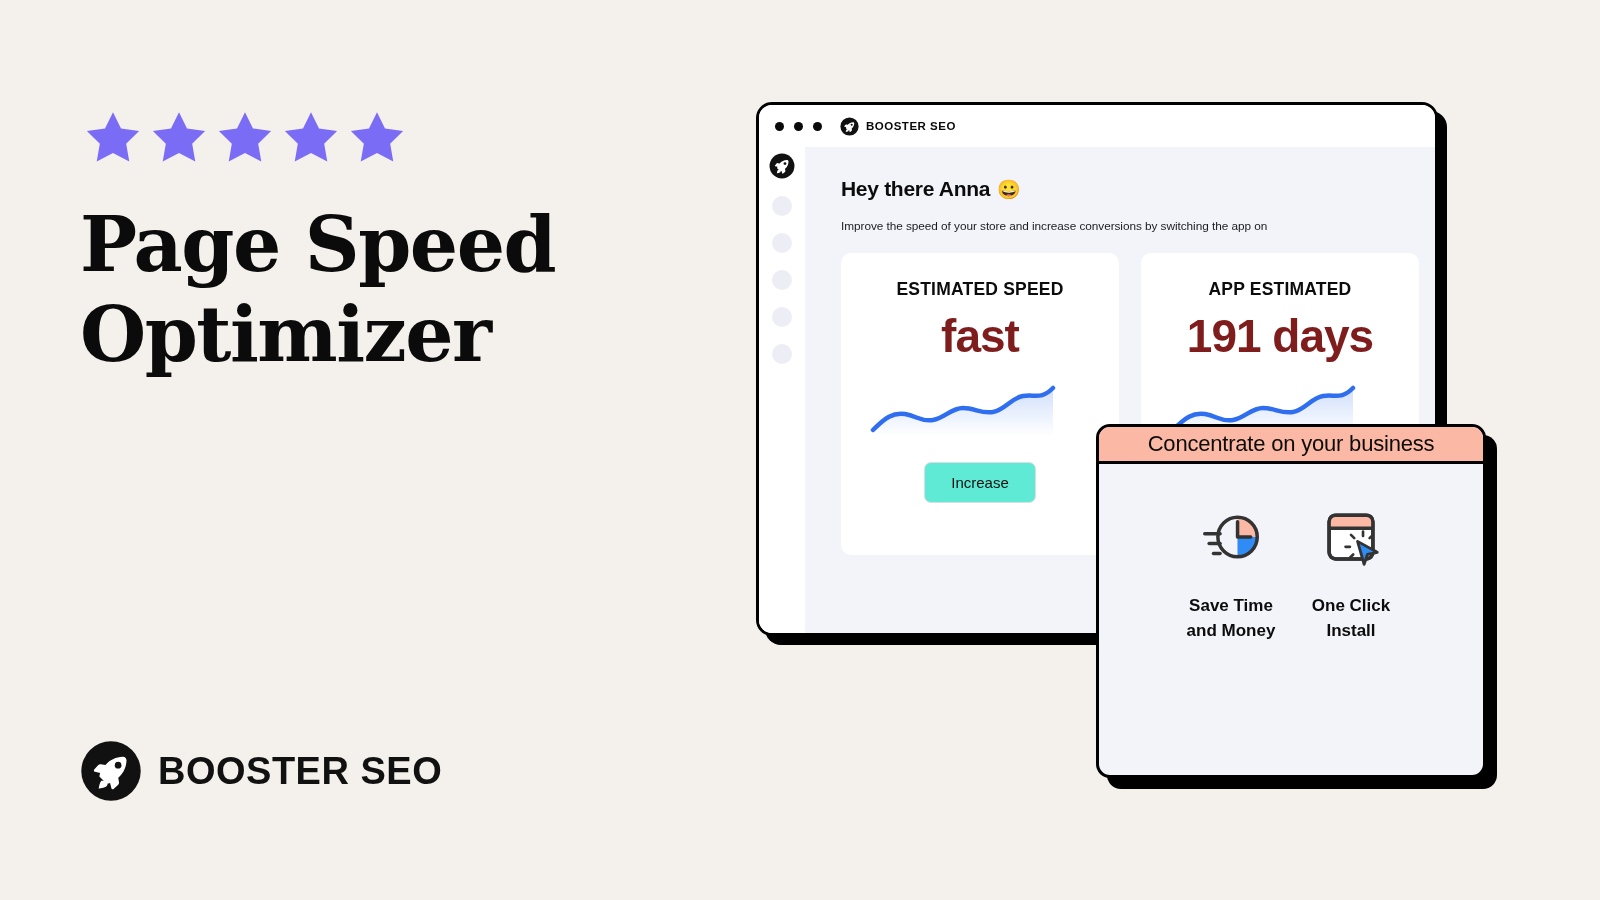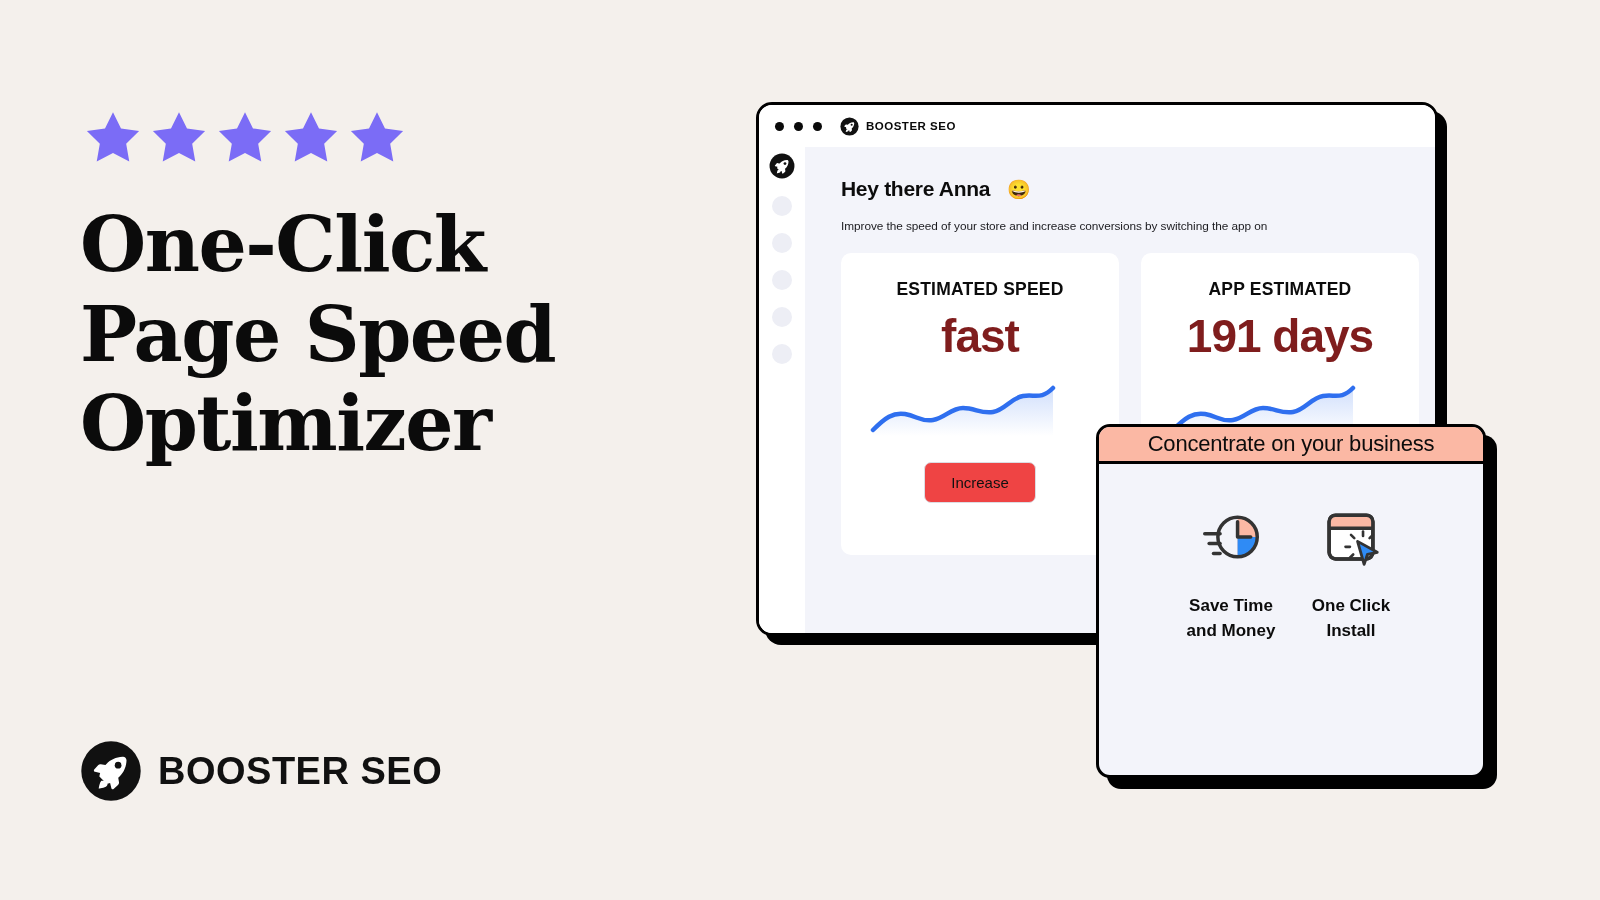--- a/index.html
+++ b/index.html
@@ -140,21 +140,21 @@
     position: relative;
   }
 
   .greeting {
     font-size: 21px;
     font-weight: 700;
     color: #0C0C0C;
     letter-spacing: -0.3px;
     display: flex;
     align-items: center;
-    gap: 17px;
+    gap: 7px;
   }
   .greeting-emoji { font-size: 19px; line-height: 1; }
   .subtitle {
     margin-top: 18px;
     font-size: 11.8px;
     color: #1B1B1F;
     letter-spacing: -0.05px;
   }
 
   .cards {
@@ -184,21 +184,21 @@
     font-size: 46px;
     font-weight: 700;
     letter-spacing: -1px;
     color: #7f1d1d;
     line-height: 1.05;
   }
   .spark { margin-top: 10px; width: 100%; height: 70px; display: block; }
   .card-action {
     margin: 22px auto 0;
     display: block;
-    background: #ef4444;
+    background: #5eead4;
     border: 1px solid #DCDDE3;
     border-radius: 7px;
     padding: 11px 26px;
     font-family: "Liberation Sans", sans-serif;
     font-size: 15px;
     color: #111111;
     cursor: pointer;
   }
 
   
@@ -272,21 +272,20 @@
       </svg>
     <svg class="star" viewBox="0 0 24 24">
         <path fill="#7B6CF6" d="M12 1.6l3.1 6.3 7 1-5 4.9 1.2 6.9L12 17.4l-6.3 3.3 1.2-6.9-5-4.9 7-1z"></path>
       </svg>
     <svg class="star" viewBox="0 0 24 24">
         <path fill="#7B6CF6" d="M12 1.6l3.1 6.3 7 1-5 4.9 1.2 6.9L12 17.4l-6.3 3.3 1.2-6.9-5-4.9 7-1z"></path>
       </svg>
   </div>
 
   <h1 class="headline">
-    <span class="headline-line">One-Click</span>
     <span class="headline-line">Page Speed</span>
     <span class="headline-line">Optimizer</span>
   </h1>
 
   <div class="brand">
     <svg class="brand-mark" viewBox="0 0 48 48">
       <circle cx="24" cy="24" r="23" fill="#111111"></circle>
       <path d="M33 13c-5.6.3-10 2.6-13.3 6.3l-3.6-.6c-.8-.1-1.6.2-2.1.8l-3 3.4c-.5.6-.2 1.5.6 1.7l4 1c-.3.9-.5 1.8-.6 2.7l5.6 5.6c.9-.1 1.8-.3 2.7-.6l1 4c.2.8 1.1 1.1 1.7.6l3.4-3c.6-.5.9-1.3.8-2.1l-.6-3.6C33.4 26 35.7 21.6 36 16v-.3c0-1.5-1.2-2.7-2.7-2.7H33z" fill="#FFFFFF"></path>
       <circle cx="29.5" cy="19.5" r="2.6" fill="#111111"></circle>
       <path d="M16.5 31.5c-1.5 1.5-2 6.2-2 6.2s4.7-.5 6.2-2c.9-.9.9-2.4 0-3.3-.9-1-2.4-1-4.2-.9z" fill="#FFFFFF"></path>

